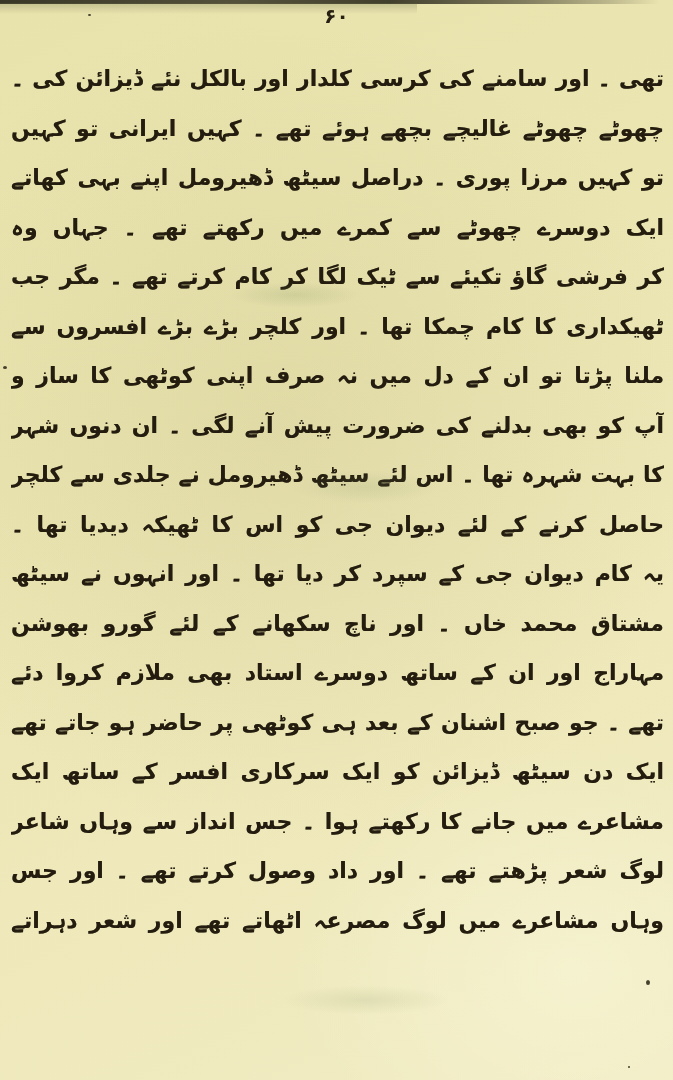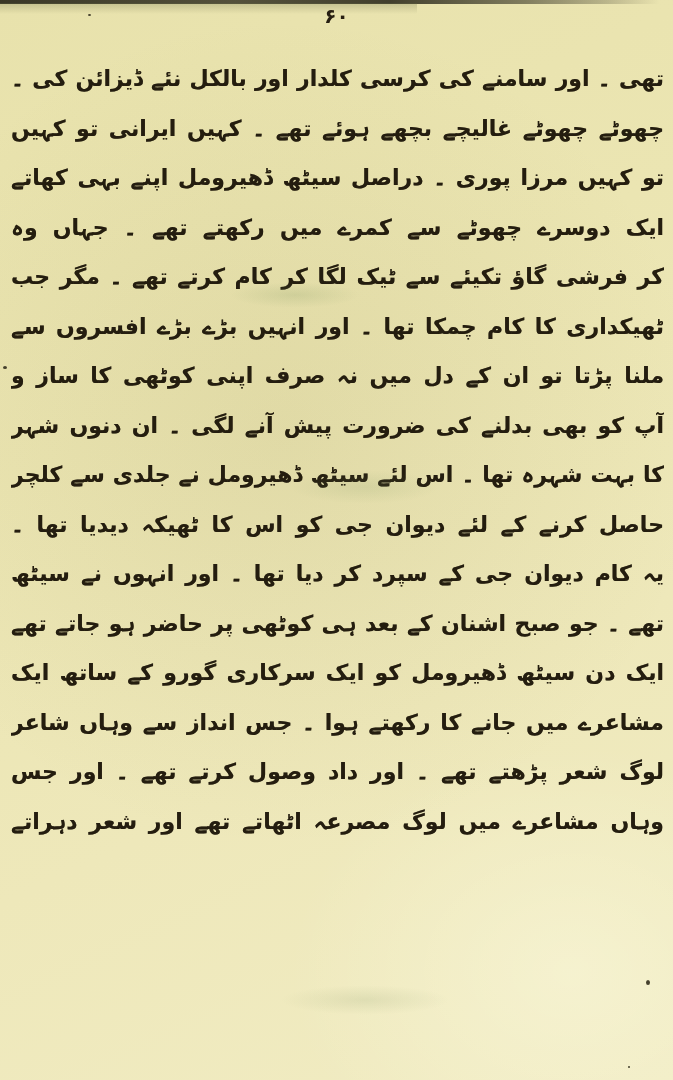--- a/index.html
+++ b/index.html
@@ -98,28 +98,30 @@
   <div class="top-tint"></div>
 
   <div class="page-number">۶۰</div>
 
   <div class="text-block">
     <div class="line">تھی ۔ اور سامنے کی کرسی کلدار اور بالکل نئے ڈیزائن کی ۔ جگہ جگہ</div>
     <div class="line">چھوٹے چھوٹے غالیچے بچھے ہوئے تھے ۔ کہیں ایرانی تو کہیں کشمیری</div>
     <div class="line">تو کہیں مرزا پوری ۔ دراصل سیٹھ ڈھیرومل اپنے بہی کھاتے کا حساب</div>
     <div class="line">ایک دوسرے چھوٹے سے کمرے میں رکھتے تھے ۔ جہاں وہ دھوتی پہن</div>
     <div class="line">کر فرشی گاؤ تکیئے سے ٹیک لگا کر کام کرتے تھے ۔ مگر جب سے</div>
-    <div class="line">ٹھیکداری کا کام چمکا تھا ۔ اور انہیں بڑے بڑے افسروں سے</div>
+    <div class="line">ٹھیکداری کا کام چمکا تھا ۔ اور کلچر بڑے بڑے افسروں سے</div>
     <div class="line">ملنا پڑتا تو ان کے دل میں نہ صرف اپنی کوٹھی کا ساز و سامان بلکہ اپنے</div>
     <div class="line">آپ کو بھی بدلنے کی ضرورت پیش آنے لگی ۔ ان دنوں شہر میں کلچر</div>
     <div class="line">کا بہت شہرہ تھا ۔ اس لئے سیٹھ ڈھیرومل نے جلدی سے کلچر</div>
     <div class="line">حاصل کرنے کے لئے دیوان جی کو اس کا ٹھیکہ دیدیا تھا ۔ یعنی</div>
     <div class="line">یہ کام دیوان جی کے سپرد کر دیا تھا ۔ اور انہوں نے سیٹھ ڈھیرومل</div>
+    <div class="line">مشتاق محمد خاں ۔ اور ناچ سکھانے کے لئے گورو بھوشن</div>
+    <div class="line">مہاراج اور ان کے ساتھ دوسرے استاد بھی ملازم کروا دئے</div>
     <div class="line">تھے ۔ جو صبح اشنان کے بعد ہی کوٹھی پر حاضر ہو جاتے تھے ۔</div>
-    <div class="line">ایک دن سیٹھ ڈھیرومل کو ایک سرکاری گورو کے ساتھ ایک</div>
+    <div class="line">ایک دن سیٹھ ڈیزائن کو ایک سرکاری افسر کے ساتھ ایک</div>
     <div class="line">مشاعرے میں جانے کا رکھتے ہوا ۔ جس انداز سے وہاں شاعر</div>
     <div class="line">لوگ شعر پڑھتے تھے ۔ اور داد وصول کرتے تھے ۔ اور جس طرح</div>
     <div class="line">وہاں مشاعرے میں لوگ مصرعہ اٹھاتے تھے اور شعر دہراتے تھے ۔</div>
   </div>
 
   <div class="stain stain-1"></div>
   <div class="stain stain-2"></div>
   <div class="stain stain-3"></div>
 
   <div class="speck speck-1"></div>

